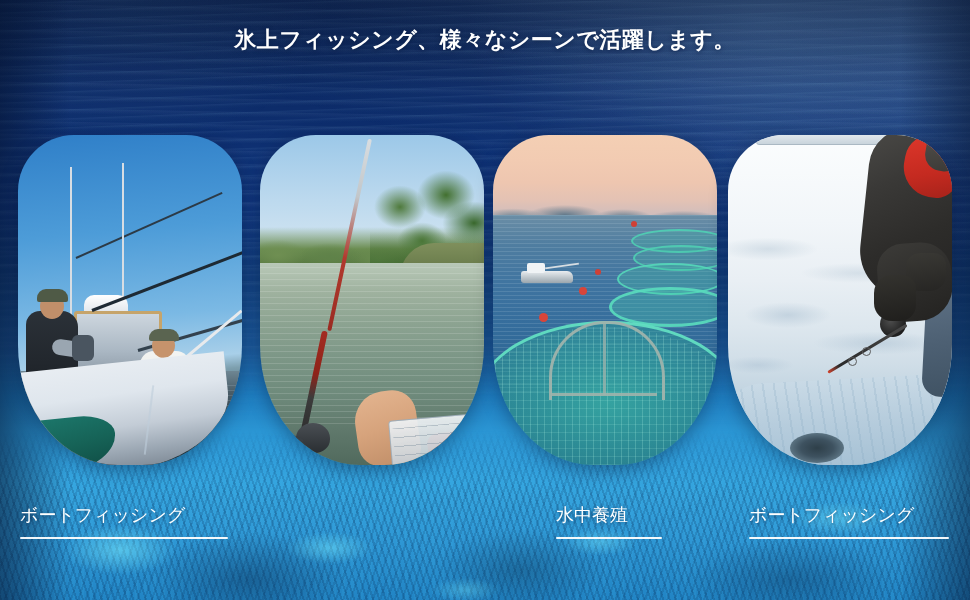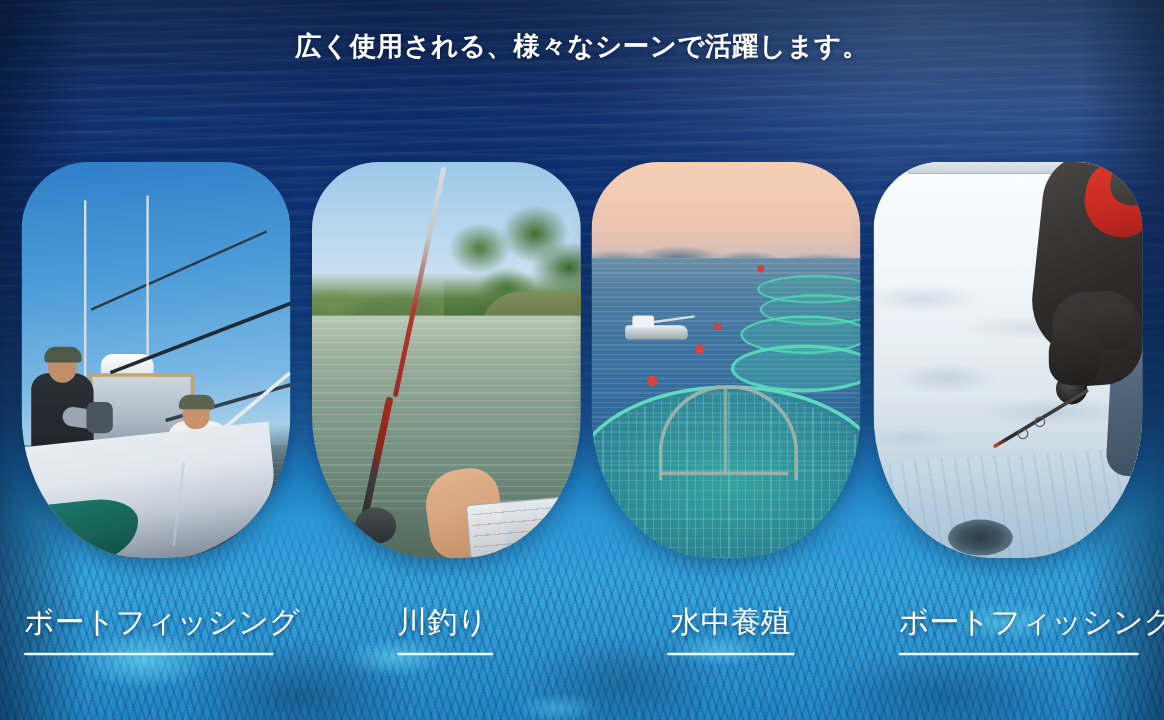--- a/index.html
+++ b/index.html
@@ -406,57 +406,57 @@
     box-sizing: border-box;
     border-radius: 3px;
   }
 
   
   .captions { position: absolute; left:0; top:0; width:970px; height:600px; z-index: 7; }
   .caption { position: absolute; }
   .caption-label {
     display: block;
     font-family: "DejaVu Sans", "Liberation Sans", sans-serif;
-    font-size: 25px;
+    font-size: 18px;
     font-weight: 500;
     color: #ffffff;
     line-height: 1;
     white-space: nowrap;
     text-shadow: 0 1px 4px rgba(0,25,60,0.55);
   }
   .caption-rule {
     display: block;
     height: 2px;
     background: #ffffff;
     margin-top: 13px;
     opacity: 0.95;
     border-radius: 1px;
   }
   .cap-1 { left: 20px;  top: 506px; }
   .cap-1 .caption-rule { width: 208px; }
   .cap-2 { left: 331px; top: 506px; }
   .cap-2 .caption-rule { width: 80px; }
-  .cap-3 { left: 556px; top: 506px; text-align: center; }
+  .cap-3 { left: 556px; top: 506px; }
   .cap-3 .caption-rule { width: 106px; }
   .cap-4 { left: 749px; top: 506px; }
   .cap-4 .caption-rule { width: 200px; }
 </style>
 </head>
 <body>
 
 <div id="root">
 
   <div class="bg-layer bg-deep"></div>
   <div class="bg-layer bg-streaks"></div>
   <div class="bg-layer bg-rays"></div>
   <div class="bg-layer bg-seabed"></div>
   <div class="bg-layer bg-vignette"></div>
 
   <div class="heading-block">
-    <p class="subhead">広く使用される、様々なシーンで活躍します。</p>
+    <p class="subhead">氷上フィッシング、様々なシーンで活躍します。</p>
   </div>
 
   <div class="cards">
 
     <div class="card card-1">
       <div class="photo">
         <div class="c1-sky"></div>
         <div class="c1-sea"></div>
         <div class="c1-sea-sheen"></div>
         <div class="c1-rod-1"></div>
@@ -546,24 +546,20 @@
       </div>
     </div>
 
   </div>
 
   <div class="captions">
     <div class="caption cap-1">
       <span class="caption-label">ボートフィッシング</span>
       <span class="caption-rule"></span>
     </div>
-    <div class="caption cap-2">
-      <span class="caption-label">川釣り</span>
-      <span class="caption-rule"></span>
-    </div>
     <div class="caption cap-3">
       <span class="caption-label">水中養殖</span>
       <span class="caption-rule"></span>
     </div>
     <div class="caption cap-4">
       <span class="caption-label">ボートフィッシング</span>
       <span class="caption-rule"></span>
     </div>
   </div>
 

